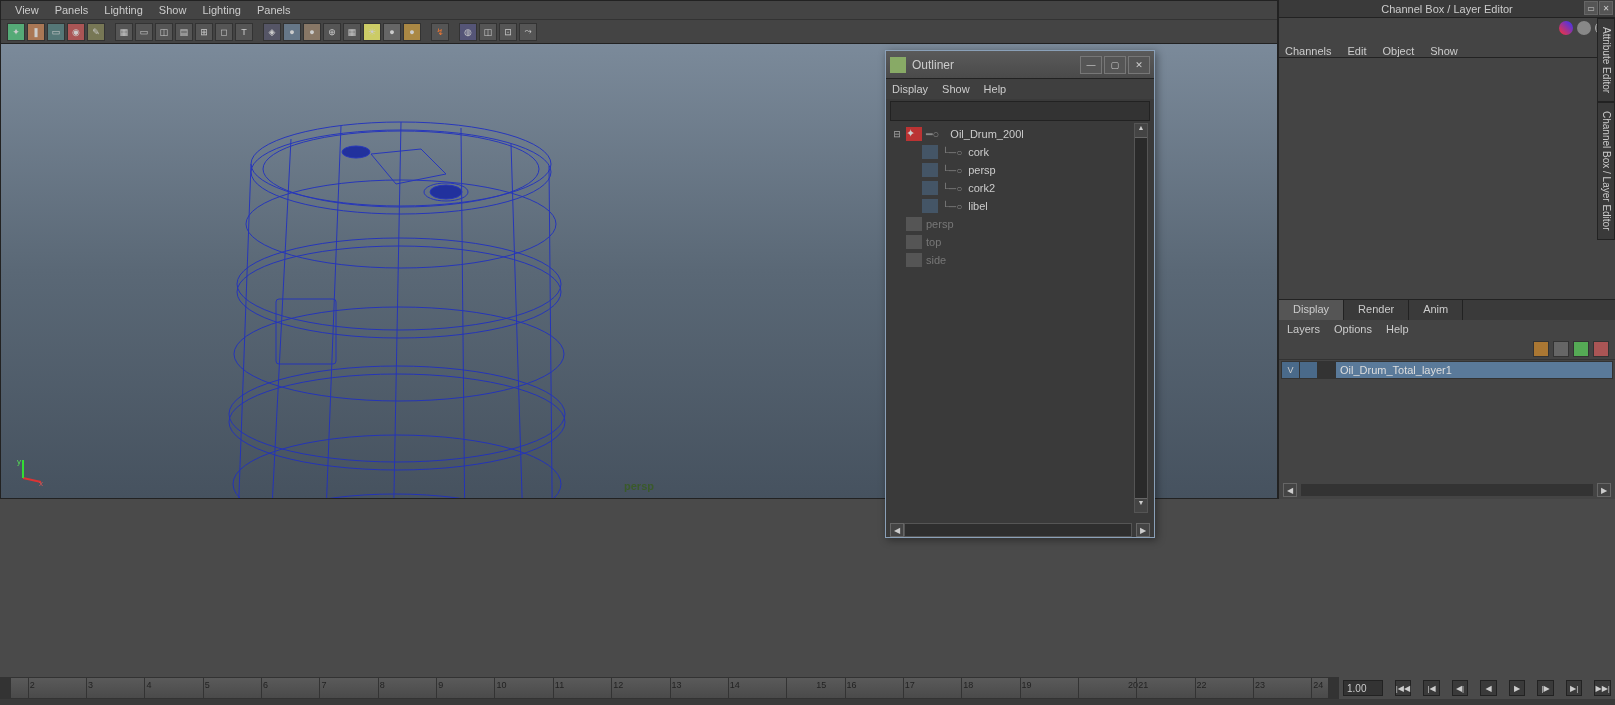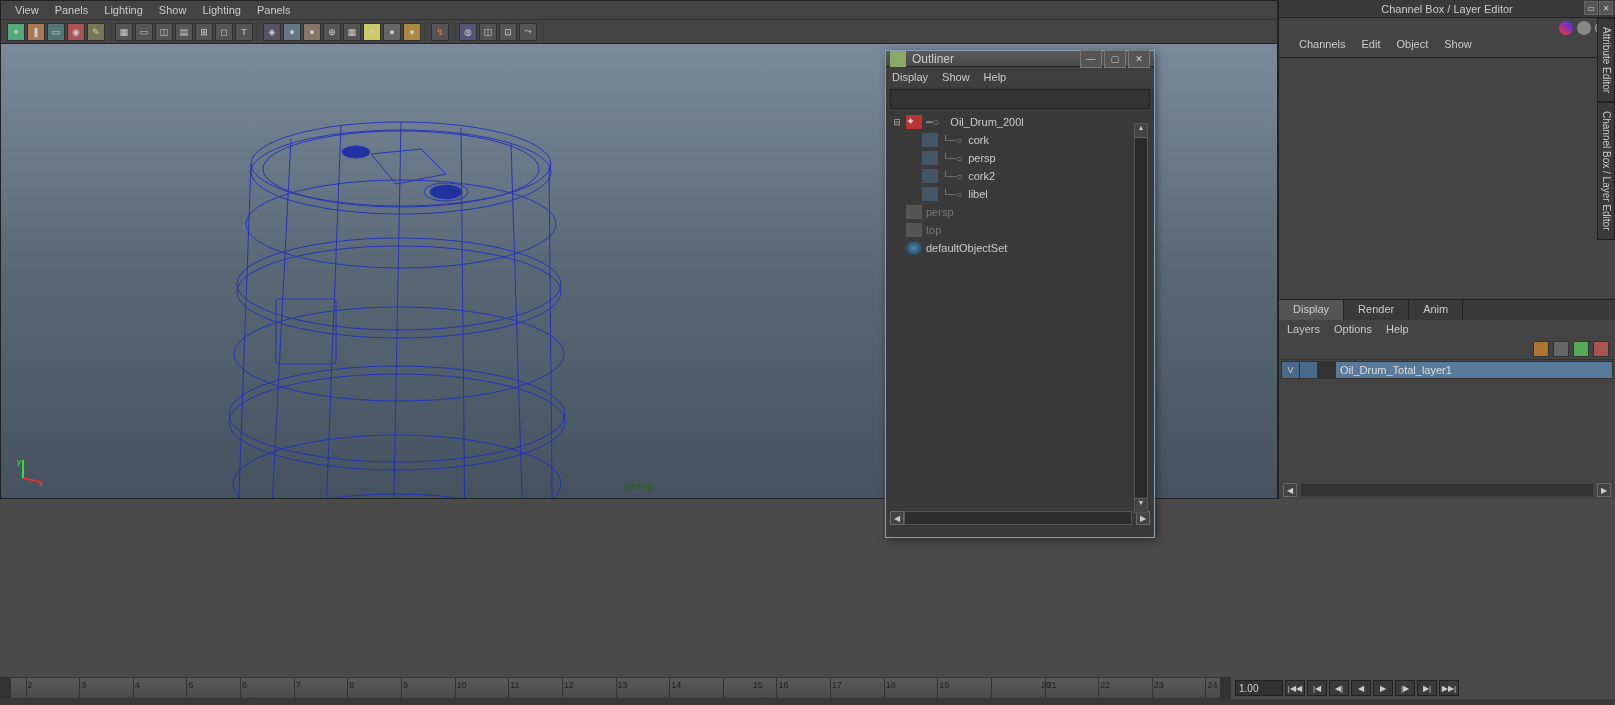--- a/index.html
+++ b/index.html
@@ -11,21 +11,21 @@
 .menubar { height: 19px; background: #444; display: flex; align-items: center; padding-left: 6px; gap: 0; border-bottom: 1px solid #333; }
 .menubar span { padding: 2px 8px; cursor: default; }
 .toolbar { height: 24px; background: #444; display: flex; align-items: center; padding: 0 6px; gap: 2px; border-bottom: 1px solid #222; }
 .tbicon { width: 18px; height: 18px; background: #555; border: 1px solid #333; display: flex; align-items: center; justify-content: center; font-size: 9px; }
 .tbsep { width: 6px; }
 .viewport { flex: 1; position: relative; background: linear-gradient(to bottom, #7b8a9a 0%, #5a6876 50%, #46525f 100%); overflow: hidden; }
 .axis { position: absolute; left: 14px; bottom: 12px; width: 30px; height: 30px; }
 .persp-label { position: absolute; left: 50%; bottom: 6px; transform: translateX(-50%); color: #3a5a2a; font-size: 11px; font-weight: bold; }
 
 .outliner { position: absolute; left: 885px; top: 50px; width: 270px; height: 488px; background: #3a3a3a; border: 1px solid #8aa0b8; box-shadow: 2px 2px 8px rgba(0,0,0,.4); }
-.out-title { height: 16px; background: linear-gradient(#5a5a5a,#4a4a4a); display: flex; align-items: center; padding: 4px 4px; border-bottom: 1px solid #222; }
+.out-title { height: 28px; background: linear-gradient(#5a5a5a,#4a4a4a); display: flex; align-items: center; padding: 4px 4px; border-bottom: 1px solid #222; }
 .out-title .ico { width: 16px; height: 16px; background: #8a6; margin-right: 6px; }
 .out-title .label { flex: 1; font-size: 12px; }
 .winbtn { width: 22px; height: 18px; background: #555; border: 1px solid #777; margin-left: 2px; display: flex; align-items: center; justify-content: center; font-size: 9px; }
 .out-menu { height: 20px; display: flex; align-items: center; padding-left: 6px; gap: 14px; background: #3f3f3f; }
 .out-search { height: 20px; background: #333; margin: 2px 4px; border: 1px solid #222; }
 .out-tree { flex: 1; padding: 2px 2px; overflow: hidden; }
 .out-body { display: flex; flex-direction: column; height: calc(100% - 70px); }
 .tree-row { height: 18px; display: flex; align-items: center; padding-left: 4px; gap: 4px; }
 .tree-row .exp { width: 10px; text-align: center; color: #aaa; font-size: 9px; }
 .tree-row .nico { width: 16px; height: 14px; }
@@ -35,21 +35,21 @@
 .out-scroll { display: flex; justify-content: space-between; padding: 2px 4px; }
 .out-scroll .sb, .hscroll .sb { height: 14px; background: #2e2e2e; border: 1px solid #555; flex: 1; margin-right: 4px; }
 .out-scroll .btn, .arrow { width: 14px; height: 14px; background: #444; border: 1px solid #666; display: flex; align-items: center; justify-content: center; font-size: 8px; }
 
 .right-panel { width: 337px; display: flex; flex-direction: column; background: #444; border-left: 1px solid #222; }
 .rp-title { height: 18px; background: #3a3a3a; display: flex; align-items: center; justify-content: center; border-bottom: 1px solid #222; position: relative; }
 .rp-title .wbtns { position: absolute; right: 2px; top: 1px; display: flex; gap: 1px; }
 .rp-title .wb { width: 14px; height: 14px; background: #555; border: 1px solid #666; font-size: 8px; display: flex; align-items: center; justify-content: center; }
 .rp-swatches { height: 20px; display: flex; justify-content: flex-end; align-items: center; gap: 4px; padding-right: 6px; }
 .sw { width: 14px; height: 14px; border-radius: 50%; }
-.rp-tabs { height: 20px; display: flex; align-items: flex-start; gap: 16px; padding-left: 20px; border-bottom: 1px solid #222; }
+.rp-tabs { height: 20px; display: flex; align-items: flex-end; gap: 16px; padding-left: 6px; border-bottom: 1px solid #222; }
 .rp-empty { flex: 1; background: #444; }
 
 .rp-lower { height: 200px; display: flex; flex-direction: column; border-top: 1px solid #222; }
 .lp-tabs { height: 20px; display: flex; background: #3a3a3a; }
 .lp-tab { padding: 3px 14px; border-right: 1px solid #222; }
 .lp-tab.active { background: #555; }
 .lp-menu { height: 18px; display: flex; align-items: center; gap: 14px; padding-left: 8px; }
 .lp-icons { height: 22px; display: flex; justify-content: flex-end; align-items: center; gap: 4px; padding-right: 6px; border-bottom: 1px solid #333; }
 .lico { width: 16px; height: 16px; background: #666; border: 1px solid #333; }
 .layer-row { height: 18px; display: flex; align-items: center; background: #5a7a9a; margin: 1px 2px; border: 1px solid #333; }
@@ -59,21 +59,21 @@
 .lp-scroll .track { flex: 1; height: 12px; background: #333; margin: 0 4px; }
 
 .side-tabs { width: 18px; position: absolute; right: 0; top: 18px; display: flex; flex-direction: column; }
 .vtab { writing-mode: vertical-rl; padding: 8px 2px; background: #3a3a3a; border: 1px solid #222; font-size: 10px; cursor: default; }
 
 .bottom-bar { position: absolute; left: 0; right: 0; bottom: 6px; height: 22px; display: flex; background: #4a4a4a; }
 .timeline { flex: 1; background: linear-gradient(#5a5a5a,#4a4a4a); border: 1px solid #333; position: relative; display: flex; align-items: center; }
 .tick { position: absolute; top: 0; bottom: 0; width: 1px; background: #333; }
 .ticklabel { position: absolute; top: 2px; font-size: 9px; color: #222; }
 .range-handle { position: absolute; top: 0; bottom: 0; width: 10px; background: #333; }
-.time-right { width: 384px; display: flex; align-items: center; gap: 2px; padding: 0 4px; }
+.time-right { width: 276px; display: flex; align-items: center; gap: 12px; padding: 0 4px; }
 .time-field { width: 48px; height: 16px; background: #333; border: 1px solid #222; color: #ccc; font-size: 10px; padding-left: 3px; display: flex; align-items: center; }
 .play-btn { width: 20px; height: 16px; background: #3a3a3a; border: 1px solid #222; display: flex; align-items: center; justify-content: center; font-size: 8px; }
 
 .status { position: absolute; left: 0; right: 0; bottom: 0; height: 6px; background: #3a3a3a; }
 
 svg.barrel { position: absolute; left: 190px; top: 60px; }
 </style>
 </head>
 <body>
 
@@ -265,24 +265,24 @@
       <div class="tree-row dim">
           <span class="exp"></span>
           <span class="nico" style="background:#555;"></span>
           <span>persp</span>
         </div>
       <div class="tree-row dim">
           <span class="exp"></span>
           <span class="nico" style="background:#555;"></span>
           <span>top</span>
         </div>
-      <div class="tree-row">
+      <div class="tree-row dim">
           <span class="exp"></span>
-          <span class="nico" style="background:radial-gradient(#48a,#234);border-radius:50%;"></span>
-          <span>defaultObjectSet</span>
+          <span class="nico" style="background:#555;"></span>
+          <span>side</span>
         </div>
     </div>
     <div style="position:absolute; right:6px; top:72px; bottom:24px; width:14px; background:#2a2a2a; border:1px solid #555;">
       <div style="position:absolute;top:0;left:0;right:0;height:14px;background:#444;border-bottom:1px solid #666;font-size:7px;text-align:center;">▲</div>
       <div style="position:absolute;bottom:0;left:0;right:0;height:14px;background:#444;border-top:1px solid #666;font-size:7px;text-align:center;">▼</div>
     </div>
     <div class="out-scroll">
       <div class="btn">◀</div>
       <div class="sb"></div>
       <div class="btn">▶</div>

